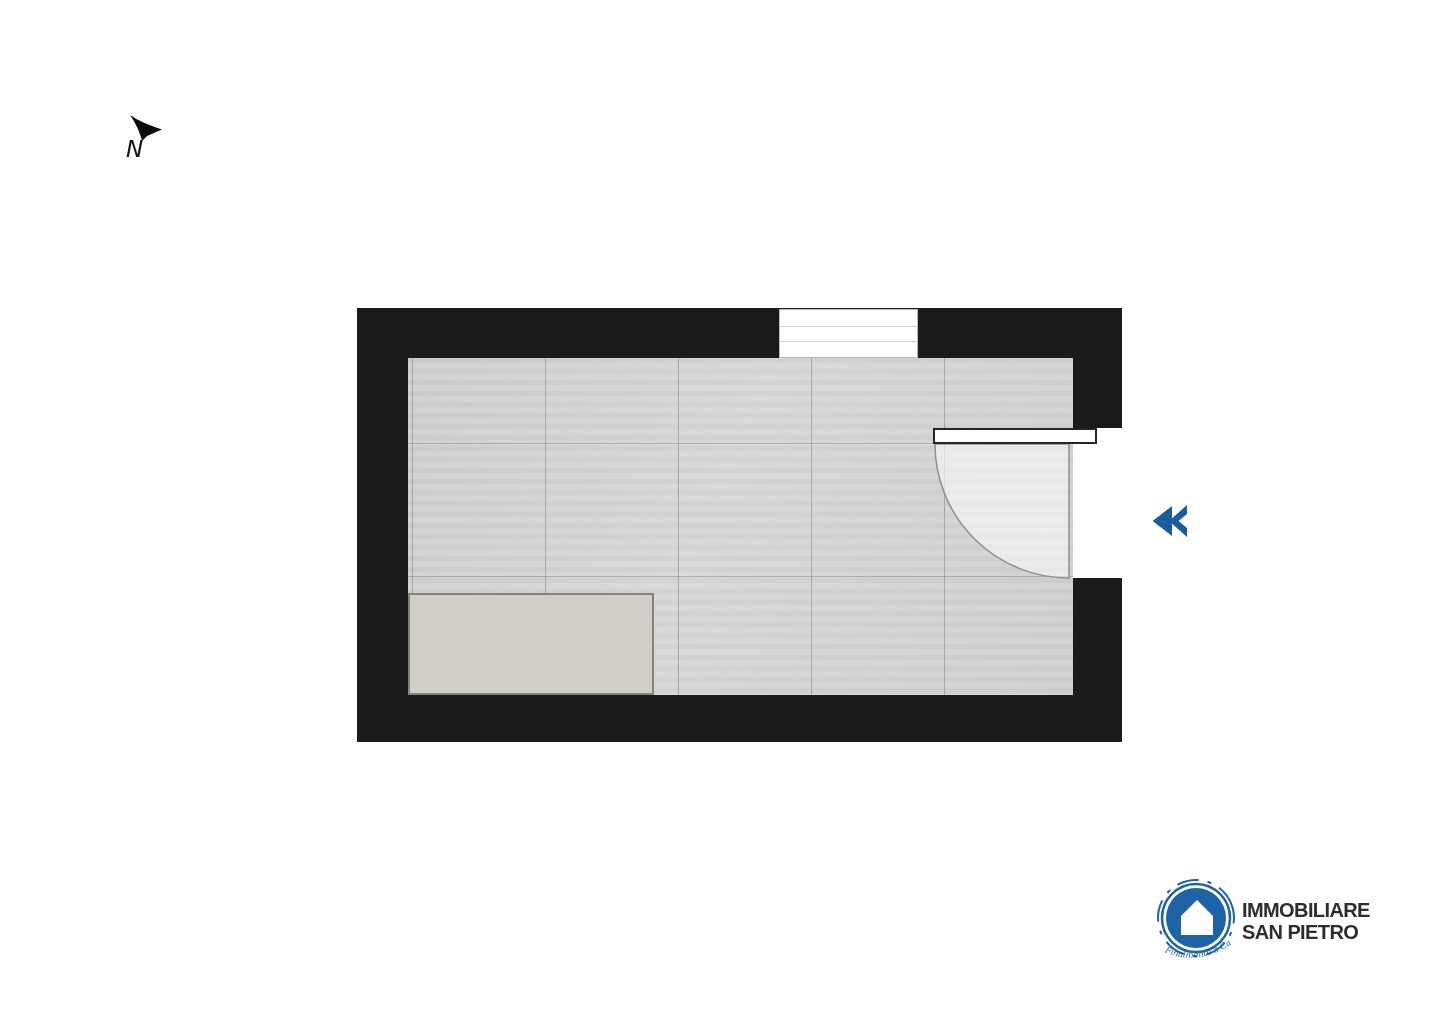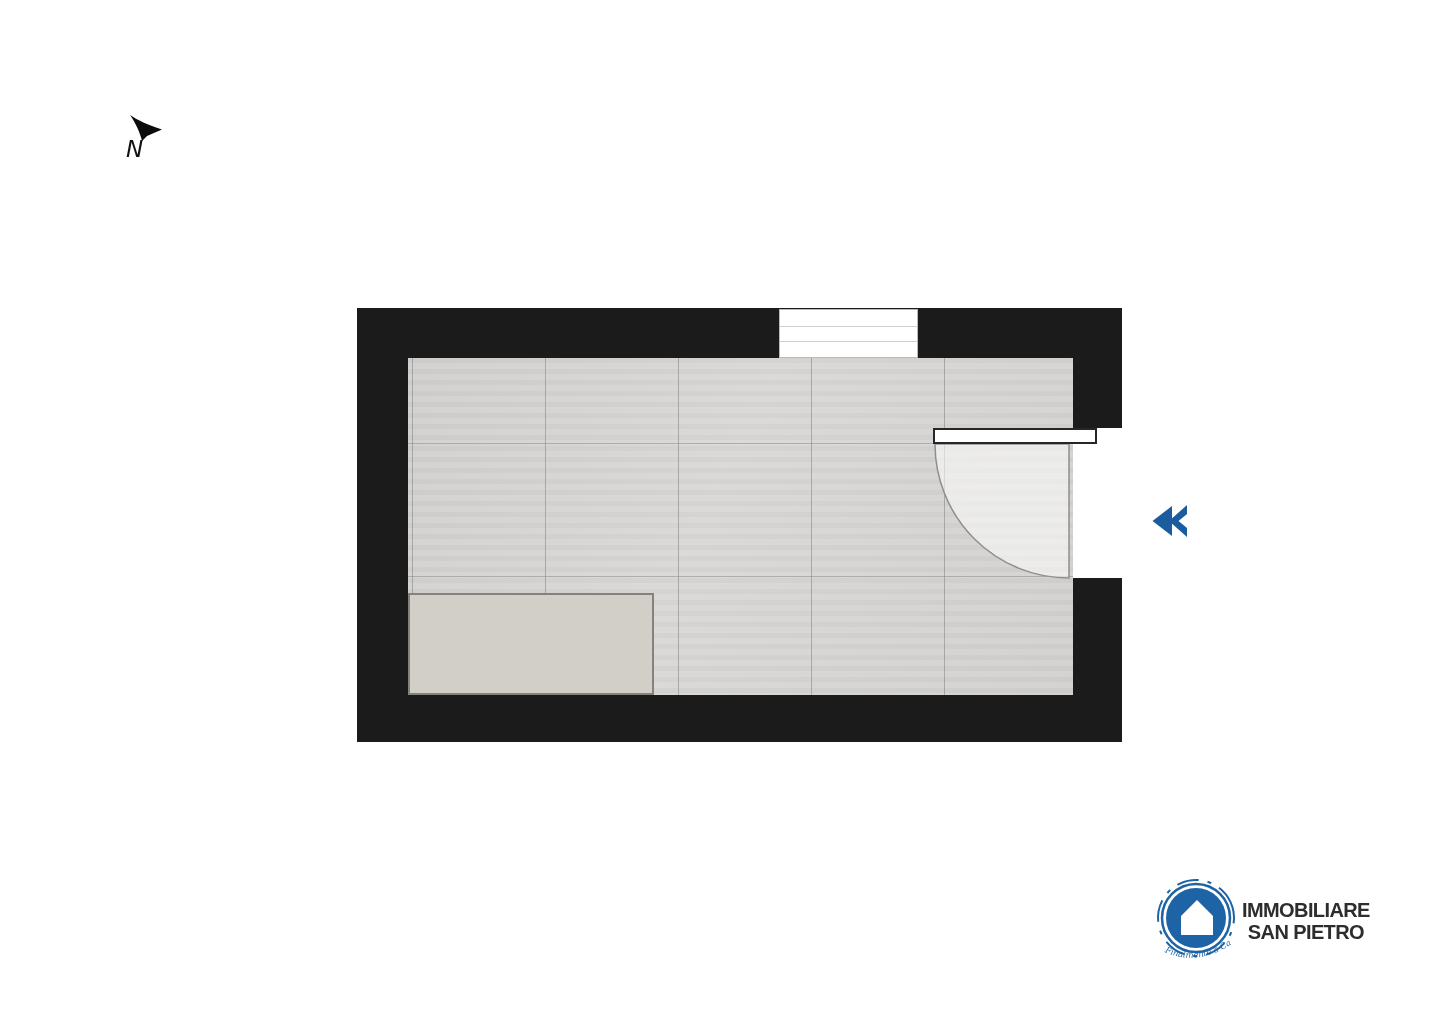--- a/index.html
+++ b/index.html
@@ -82,21 +82,20 @@
   }
   .prev-btn svg{display:block;}
 
   
   .logo{position:absolute;left:1156px;top:876px;width:230px;height:96px;display:flex;align-items:center;}
   .logo-mark{width:82px;height:96px;flex:0 0 auto;}
   .logo-text{margin-left:4px;margin-top:-6px;color:var(--text-dark);}
   .logo-text .line{
     font-weight:bold;font-size:20px;line-height:22px;letter-spacing:-0.6px;
     font-family:"Liberation Sans", sans-serif;
-    text-align:center;
   }
 </style>
 </head>
 <body>
 
 <div class="canvas">
 
   <div class="compass">
     <svg width="44" height="30" viewBox="0 0 44 30">
       <path d="M6,3 C13,8 24,13 38,17.5 L23,24 L18,29 C16,20 11,10 6,3 Z" fill="#0c0c0c"></path>

